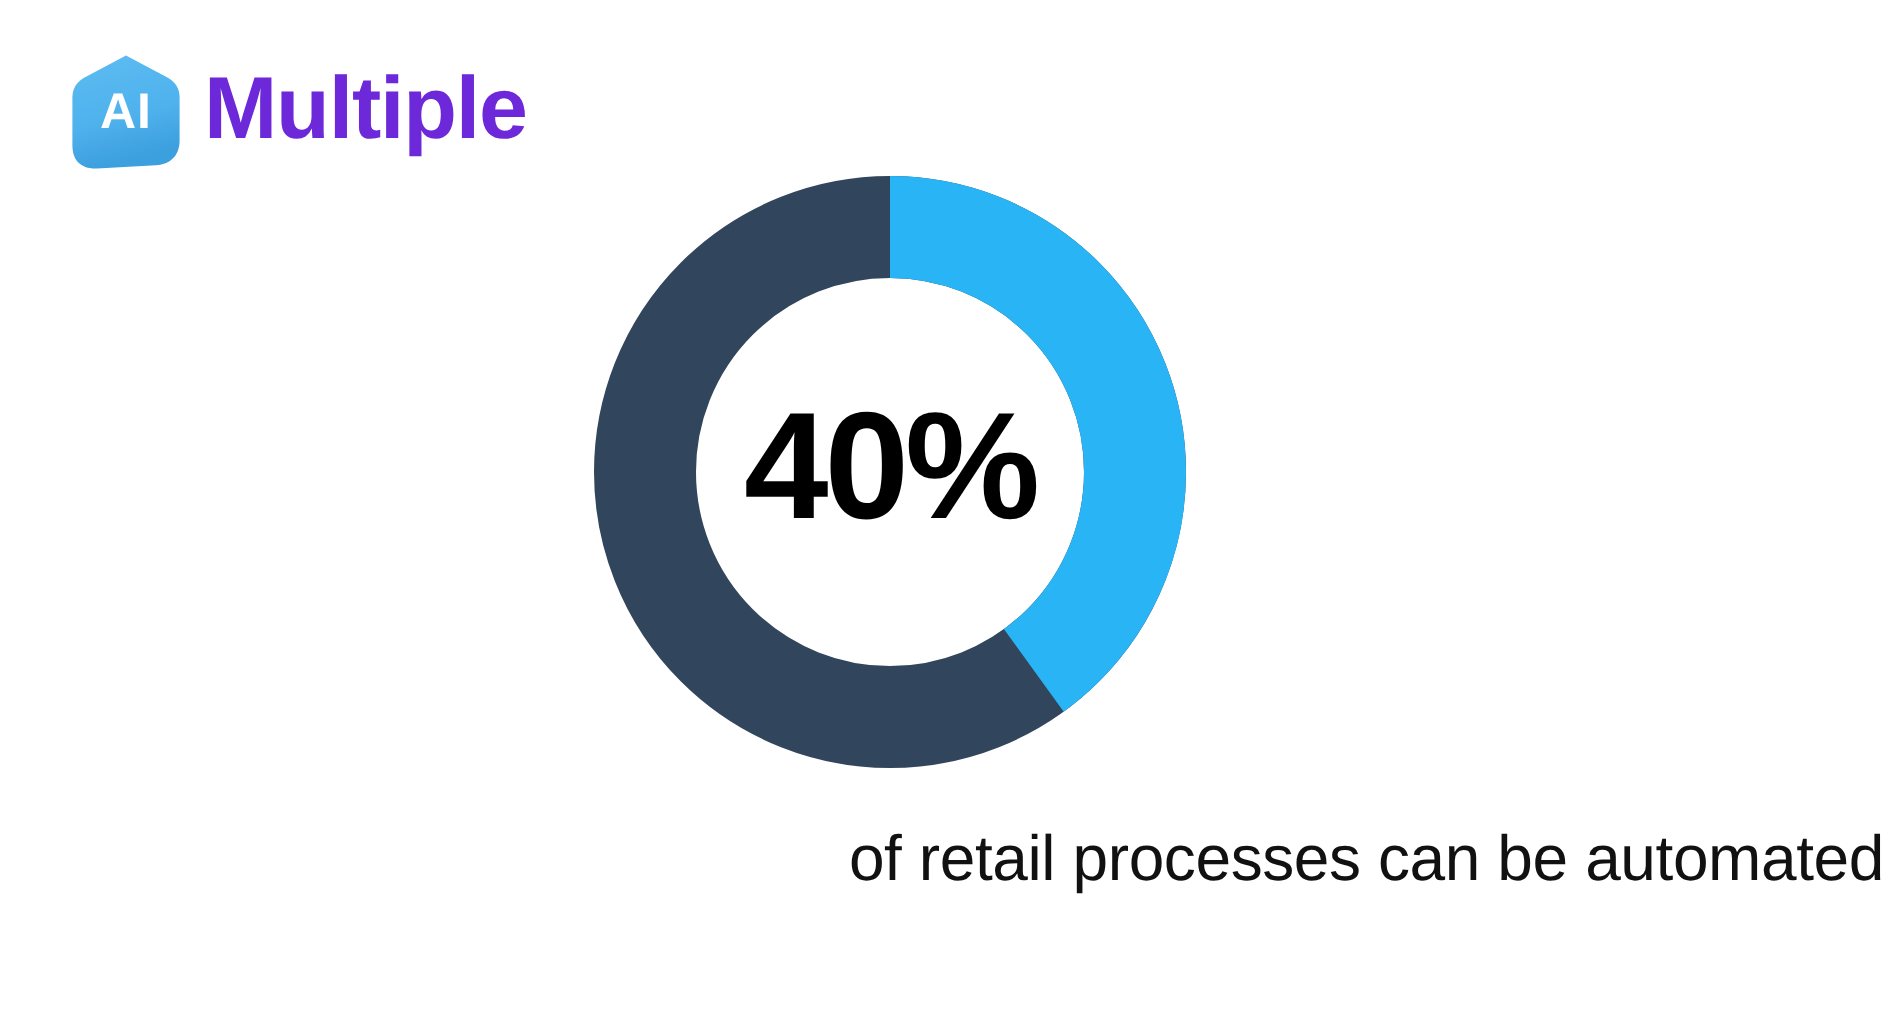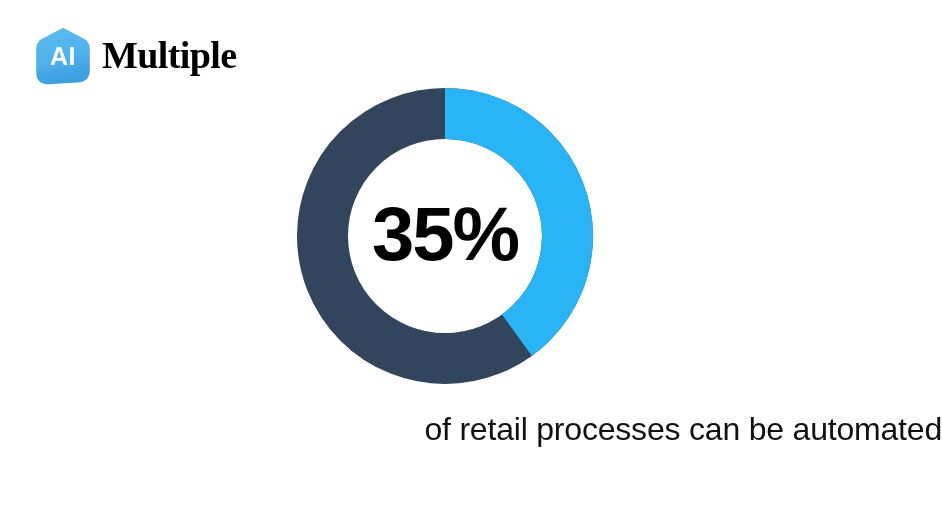--- a/index.html
+++ b/index.html
@@ -54,24 +54,24 @@
     justify-content: center;
     color: #ffffff;
     font-family: "Liberation Sans", sans-serif;
     font-weight: bold;
     font-size: 25px;
     letter-spacing: 0.5px;
     line-height: 1;
     user-select: none;
   }
   #logo-wordmark {
-    color: #000000;
-    font-family: Liberation Serif, serif;
+    color: #6d28d9;
+    font-family: Liberation Sans, sans-serif;
     font-weight: bold;
-    font-size: 38px;
+    font-size: 44px;
     letter-spacing: -0.6px;
     line-height: 1;
     white-space: nowrap;
     padding-bottom: 3px;
   }
 
   
   #donut-chart {
     position: absolute;
     left: 296px;
@@ -153,19 +153,19 @@
   </div>
 
   <div id="donut-chart">
     <svg viewBox="0 0 298 298" aria-hidden="true">
 
       <circle id="slice-remainder" cx="149" cy="149" r="122.5" fill="none" stroke="#31455C" stroke-width="51"></circle>
 
       <circle id="slice-value" cx="149" cy="149" r="122.5" fill="none" stroke="#29B4F5" stroke-width="51" stroke-dasharray="307.87608005179976 769.6902001294993" transform="rotate(-90 149 149)"></circle>
     </svg>
     <div id="donut-center-label">
-      <span>35%</span>
+      <span>40%</span>
     </div>
   </div>
 
   <div id="caption">of retail processes can be automated</div>
 
 </div>
 
 </body></html>

